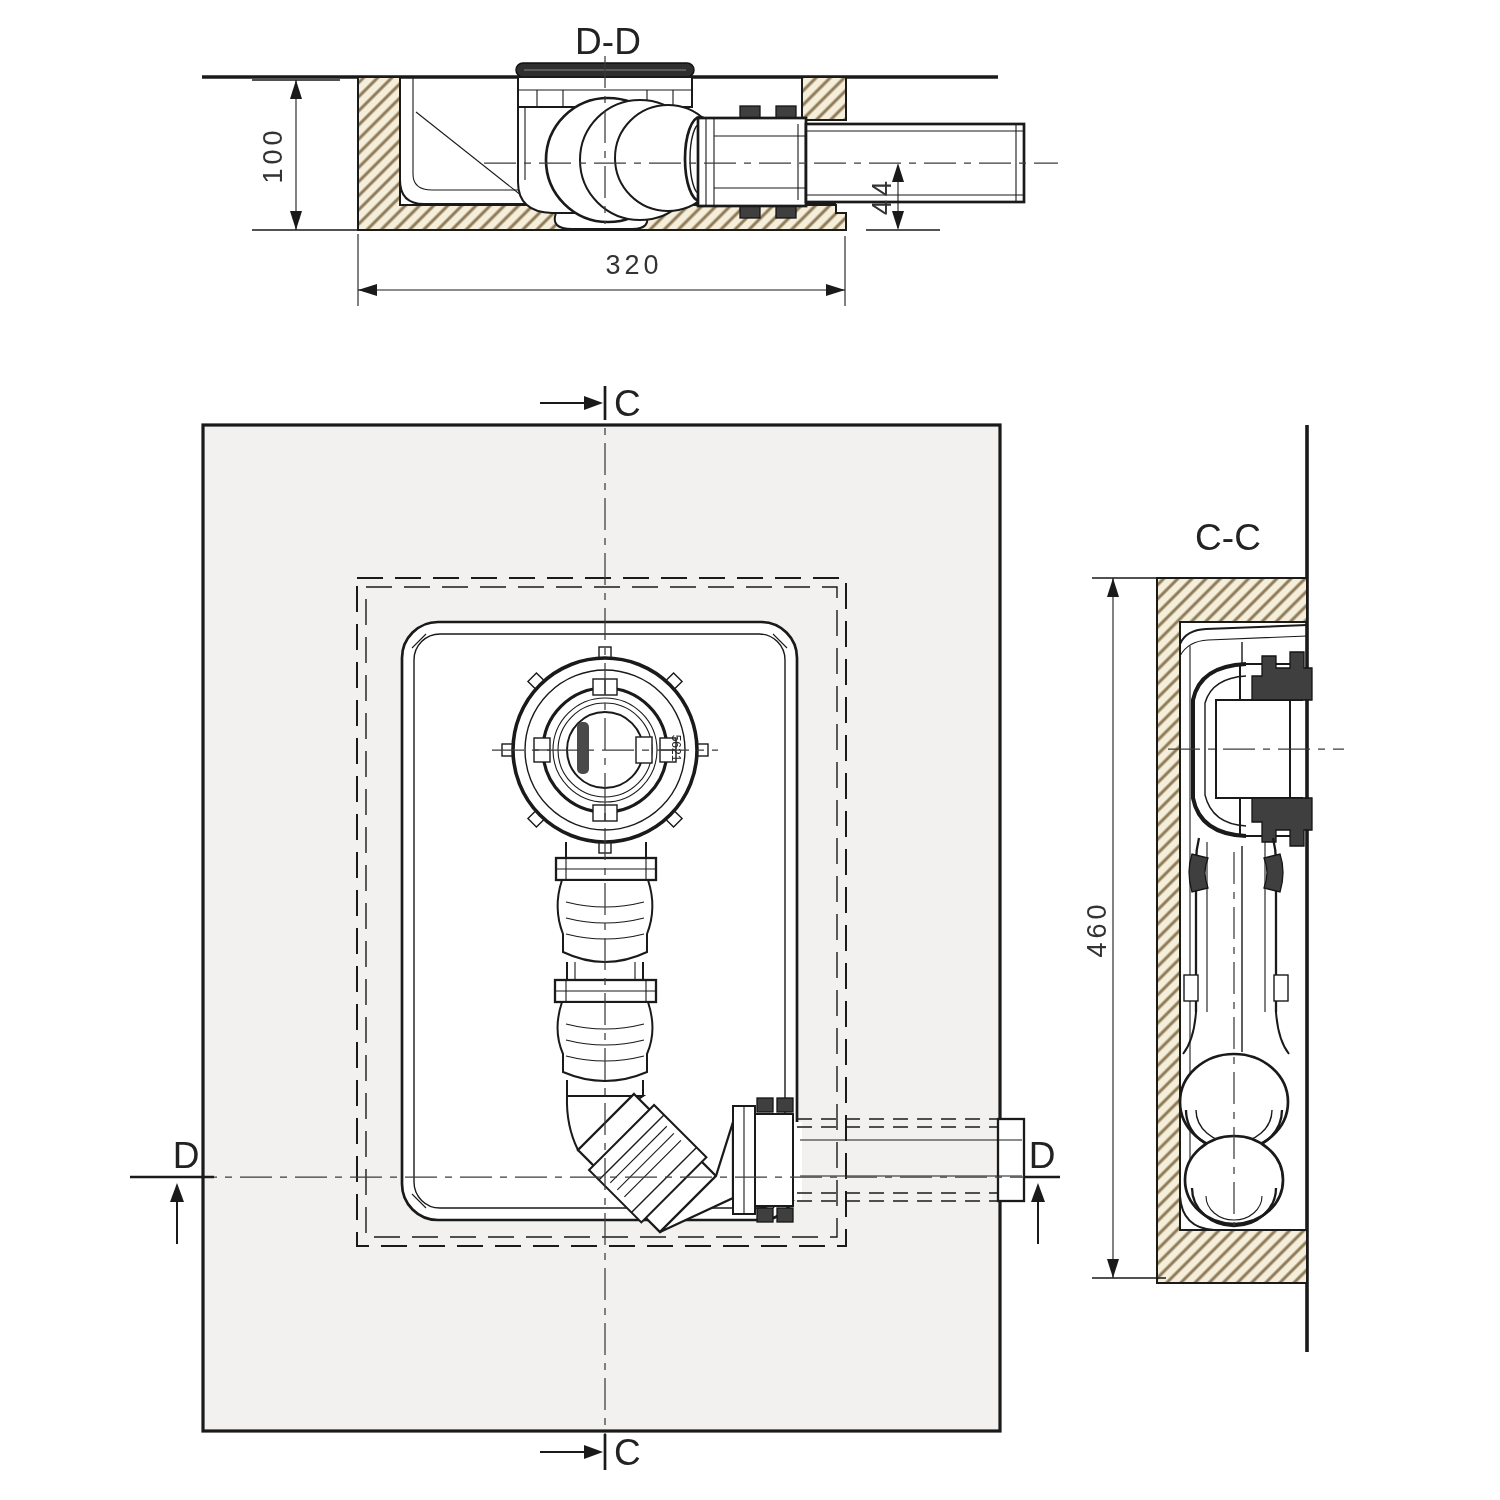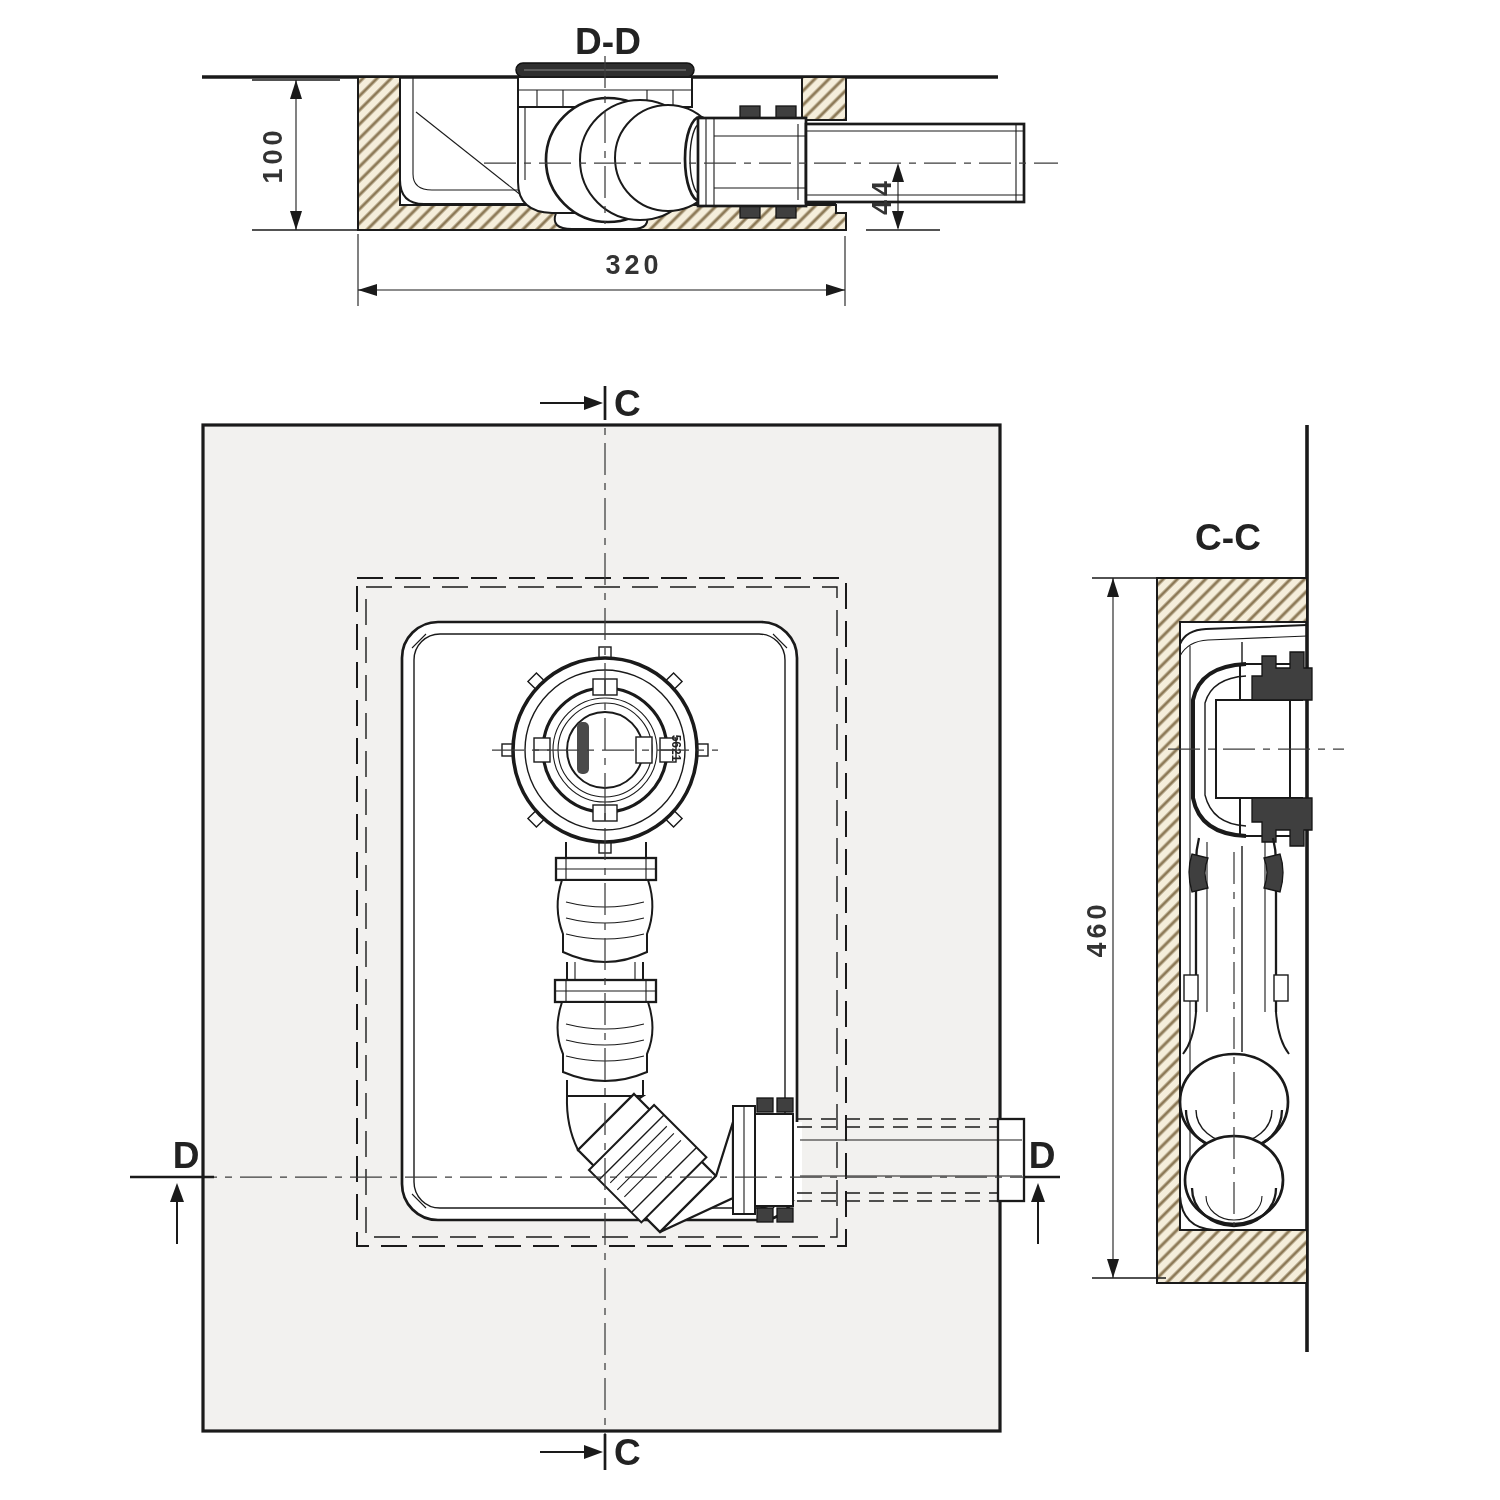--- a/index.html
+++ b/index.html
@@ -1,20 +1,20 @@
 <!DOCTYPE html>
 <html style="--line: #1a1a1a; --floor: #f2f1ef; --ins-bg: #f5eedb; --ins-ln: #8d7a57; --dark: #3f3f3f; --dim-text: #333333;"><head>
 <meta charset="utf-8">
 <style>
   :root{
     --line:#1a1a1a; --floor:#f2f1ef; --ins-bg:#f5eedb; --ins-ln:#8d7a57;
     --dark:#3f3f3f; --dim-text:#333333;
   }
   html,body{margin:0;padding:0;background:#ffffff;}
-  .stage{width:1192px;height:1500px;position:relative;background:#fff;font-weight:bold;}
+  .stage{width:1192px;height:1500px;position:relative;background:#fff;}
   svg{display:block}
   .ln{fill:none;stroke:var(--line);}
   .wf{fill:#ffffff;stroke:var(--line);}
   .gray{fill:var(--floor);stroke:var(--line);}
   .hb{fill:url(#hatch);stroke:var(--line);}
   .df{fill:var(--dark);stroke:#151515;stroke-width:1.3;}
   .er{fill:#ffffff;stroke:none;}
   .s1{stroke-width:1.1}.s13{stroke-width:1.4}.s2{stroke-width:2}
   .s22{stroke-width:2.3}.s25{stroke-width:2.7}.s3{stroke-width:3.2}
   .s35{stroke-width:3.6}.s4{stroke-width:4}

